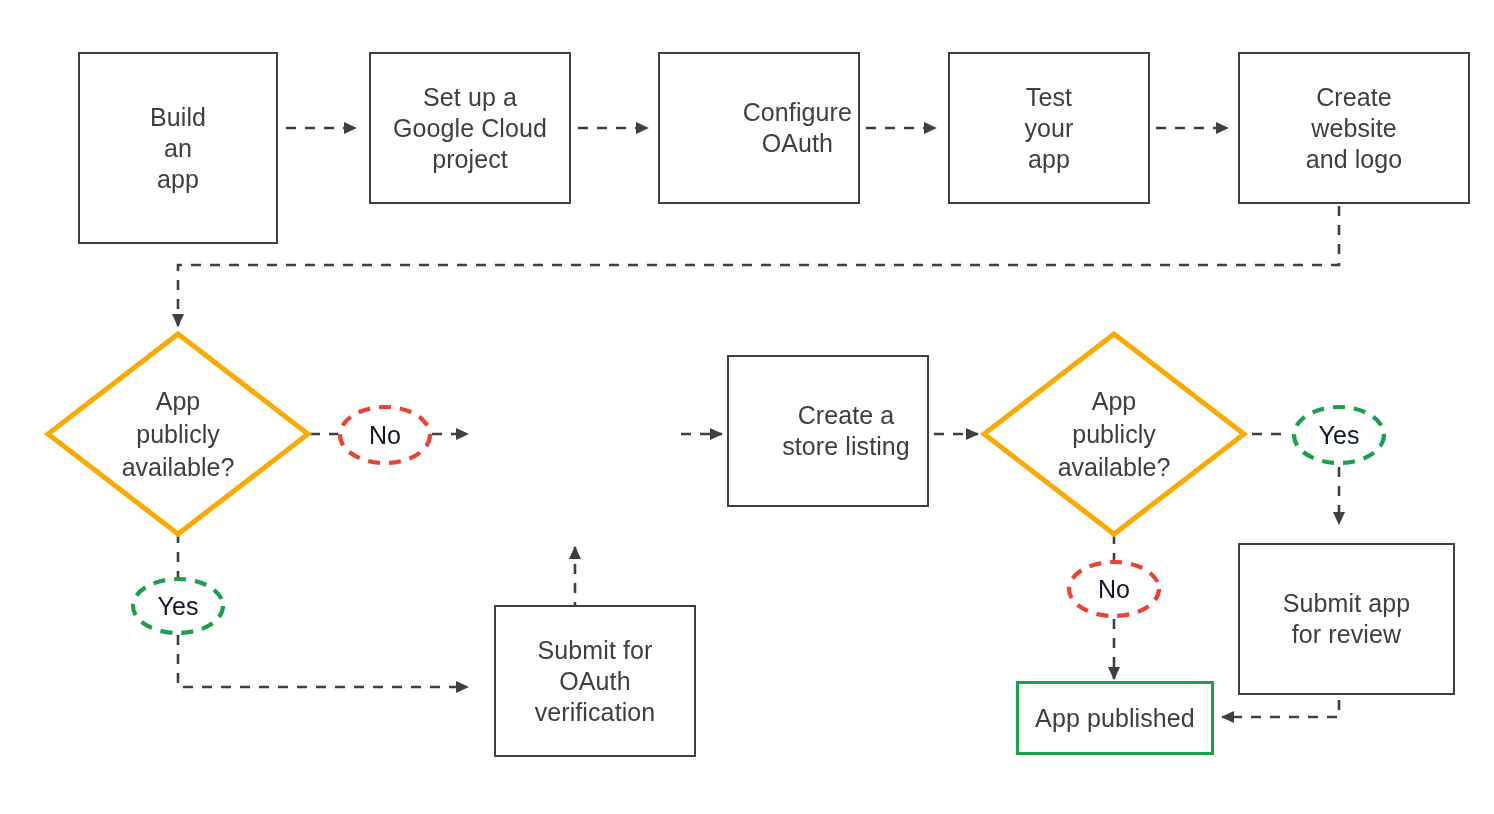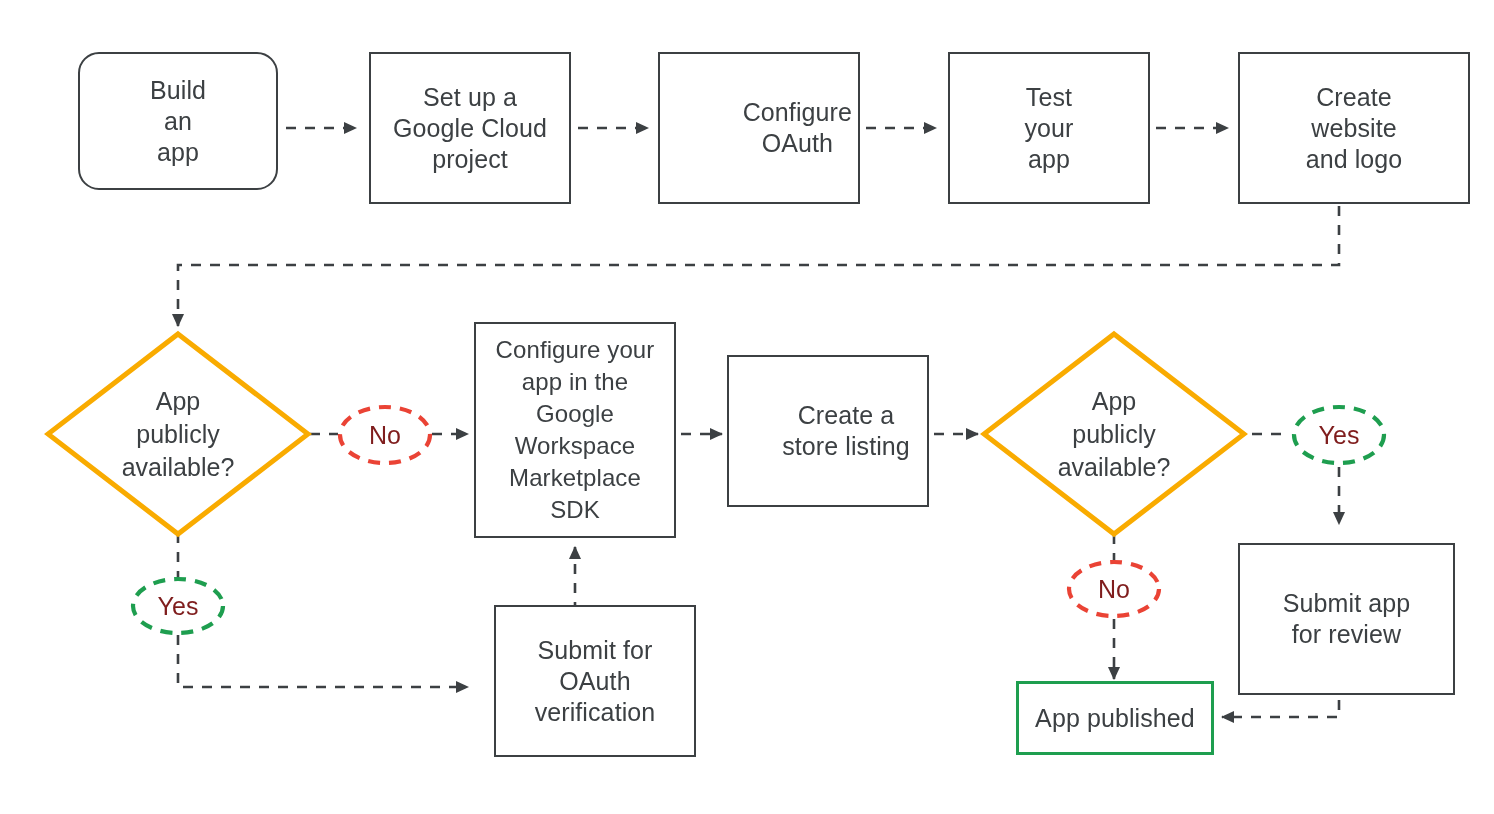--- a/index.html
+++ b/index.html
@@ -79,21 +79,21 @@
     justify-content: center;
   }
   .pill svg {
     position: absolute;
     left: 0;
     top: 0;
   }
   .pill .label {
     position: relative;
     z-index: 2;
-    color: #7f1d1d;
+    color: #0f172a;
     font-size: 25px;
     line-height: 28px;
   }
 </style>
 </head>
 <body>
 
 <div id="canvas">
 
   <svg id="wires" viewBox="0 0 1494 814" width="1494" height="814" xmlns="http://www.w3.org/2000/svg">
@@ -127,21 +127,21 @@
       <line x1="1252" y1="434" x2="1288" y2="434"></line>
       <path d="M 1339 467 L 1339 524" marker-end="url(#arrowR)"></path>
 
       <line x1="1114" y1="534" x2="1114" y2="560"></line>
       <line x1="1114" y1="619" x2="1114" y2="679" marker-end="url(#arrowR)"></line>
 
       <path d="M 1339 681 L 1339 717 L 1222 717" marker-end="url(#arrowR)"></path>
     </g>
   </svg>
 
-  <div class="node box" style="left:78px; top:52px; width:200px; height:138px;border-radius:21px;">
+  <div class="node box" style="left:78px; top:52px; width:200px; height:192px;">
     <span class="label">Build
 an
 app</span>
   </div>
 
   <div class="node box" style="left:369px; top:52px; width:202px; height:152px;">
     <span class="label">Set up a
 Google Cloud
 project</span>
   </div>
@@ -179,28 +179,20 @@
     <span class="label">No</span>
   </div>
 
   <div class="pill" style="left:129px; top:575px; width:98px; height:62px;">
     <svg width="98" height="62" viewBox="0 0 98 62" xmlns="http://www.w3.org/2000/svg">
       <ellipse cx="49" cy="31" rx="45" ry="27" fill="#ffffff" stroke="#1e9e4f" stroke-width="4.2" stroke-dasharray="12 9"></ellipse>
     </svg>
     <span class="label">Yes</span>
   </div>
 
-  <div class="node box" style="left:474px; top:322px; width:202px; height:216px; font-size:24px; line-height:32px;">
-    <span class="label">Configure your
-app in the
-Google
-Workspace
-Marketplace
-SDK</span>
-  </div>
 
   <div class="node box" style="left:727px; top:355px; width:202px; height:152px;padding-left:36px;">
     <span class="label">Create a
 store listing</span>
   </div>
 
   <div class="diamond" style="left:980px; top:330px; width:268px; height:208px;">
     <svg width="268" height="208" viewBox="0 0 268 208" xmlns="http://www.w3.org/2000/svg">
       <polygon points="134,4 264,104 134,204 4,104" fill="#ffffff" stroke="#f9ab00" stroke-width="5" stroke-linejoin="miter"></polygon>
     </svg>

